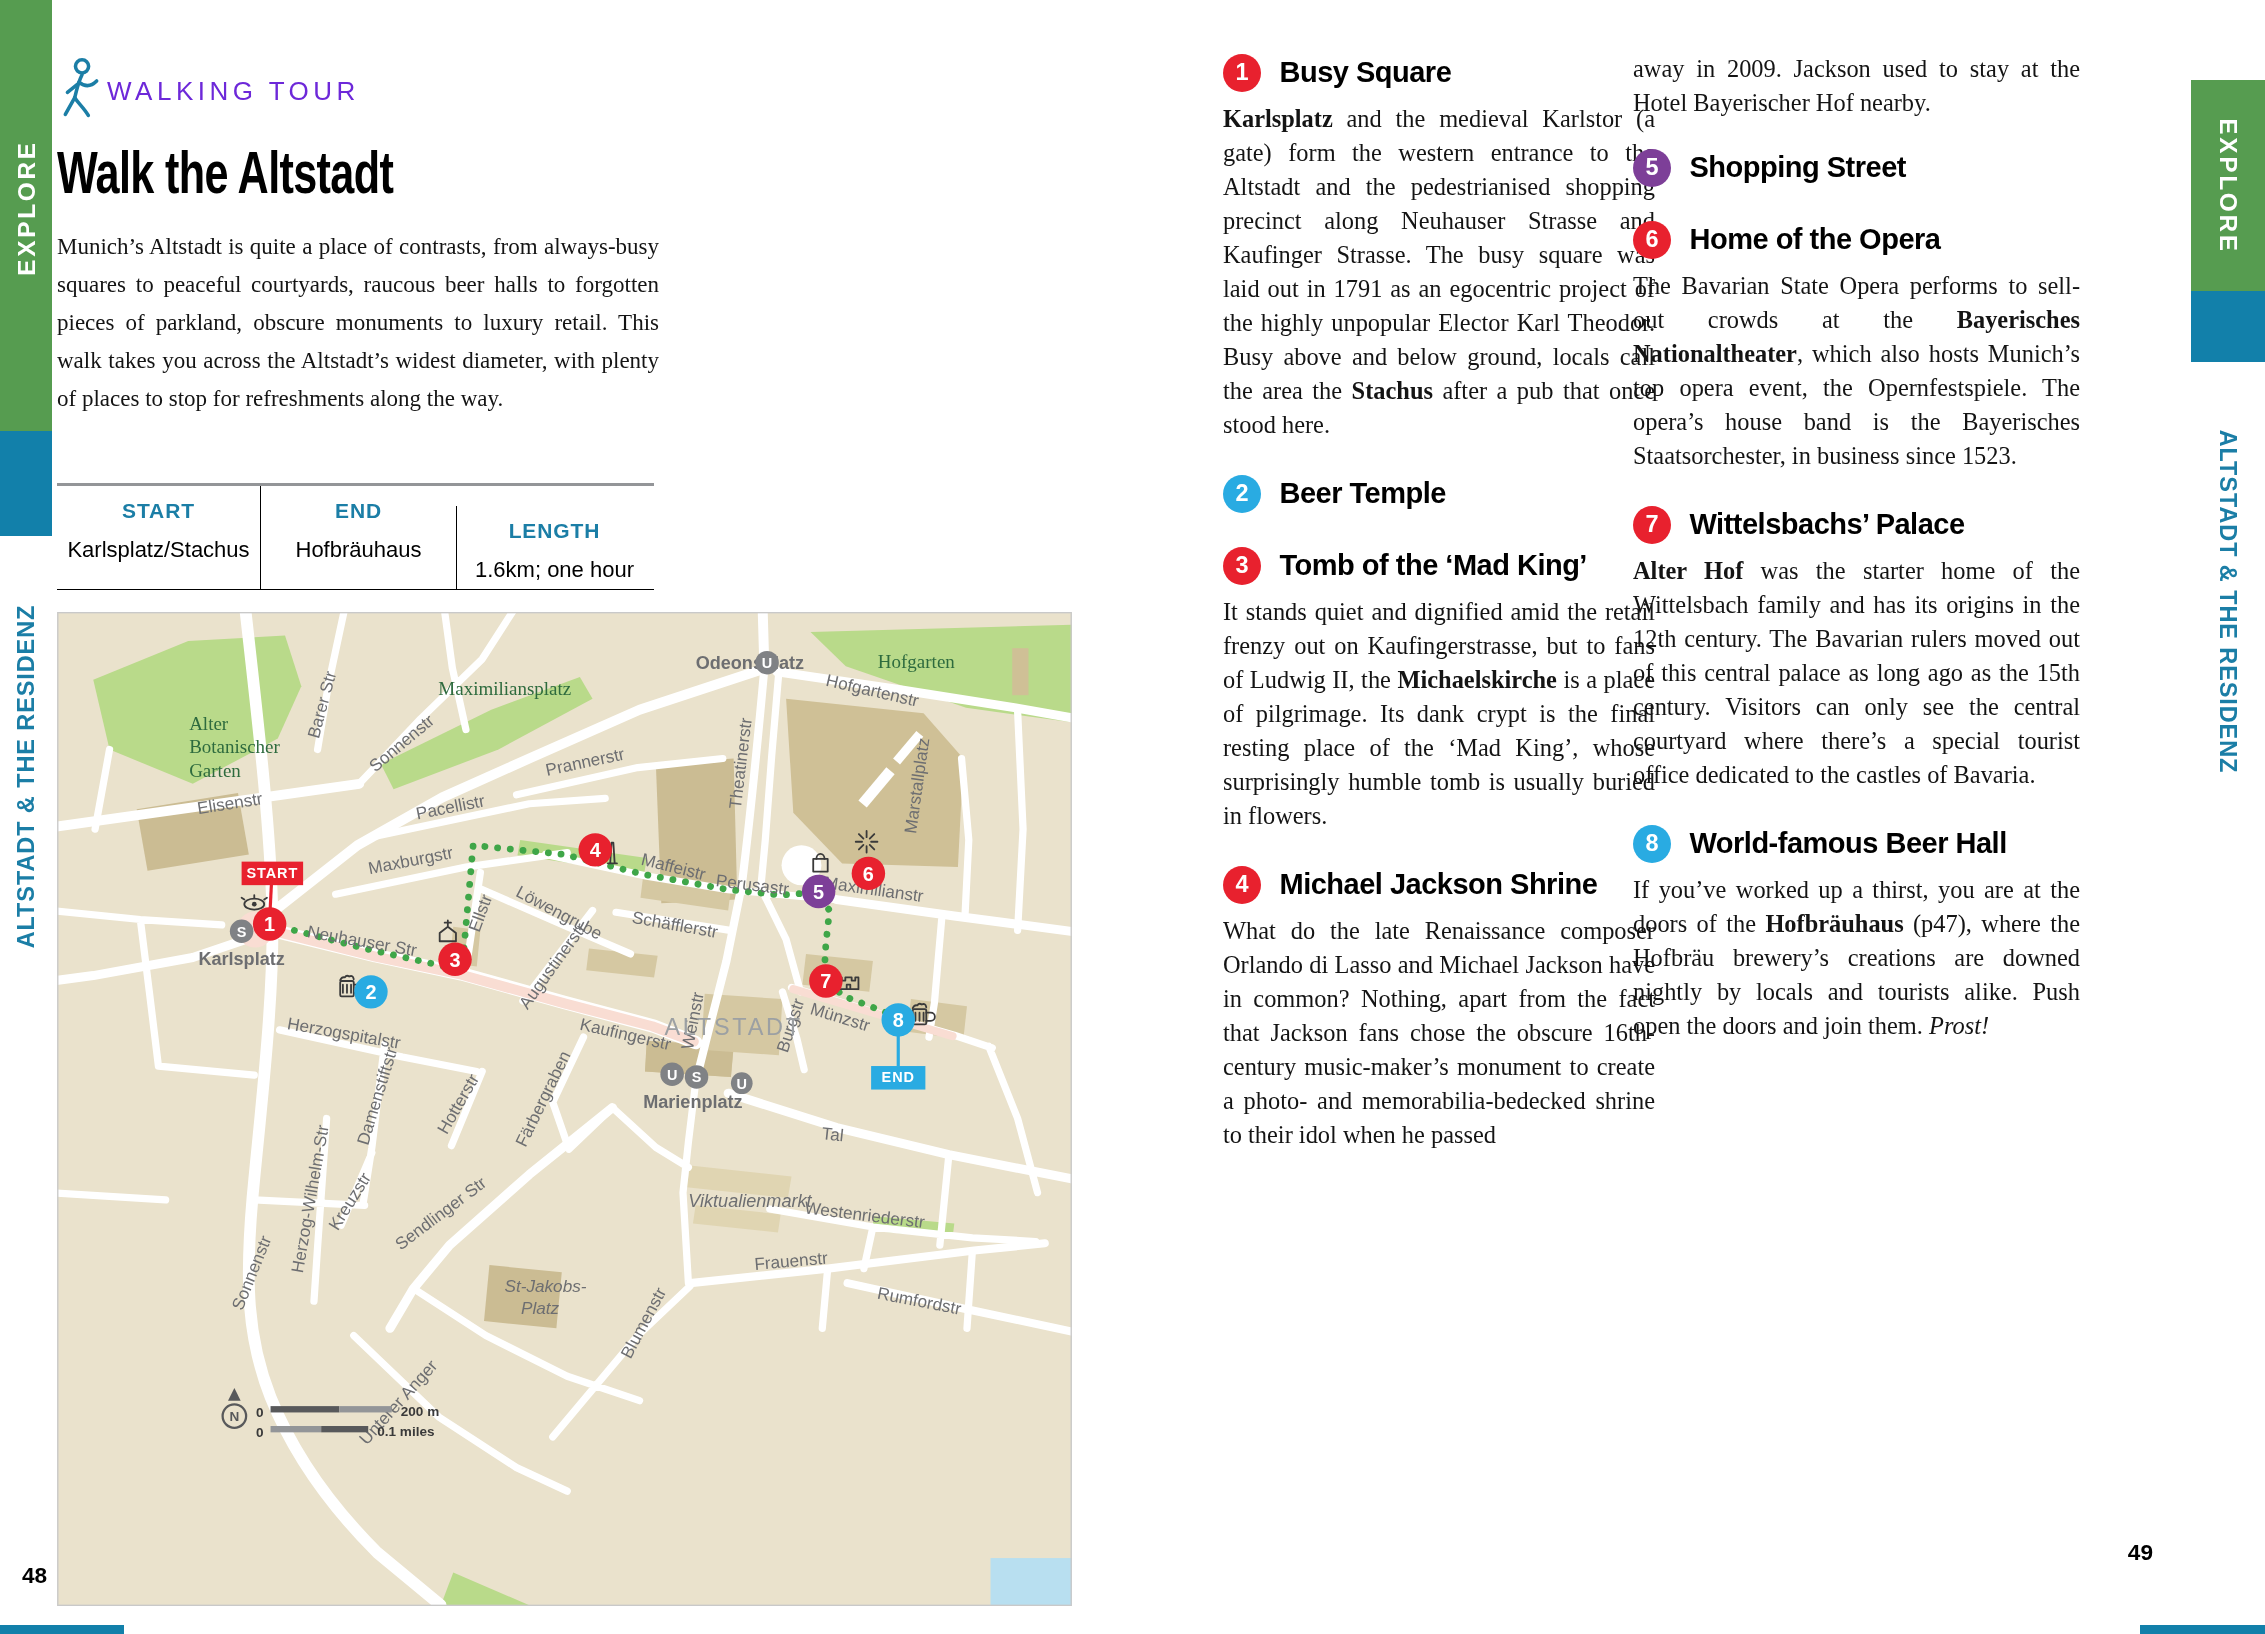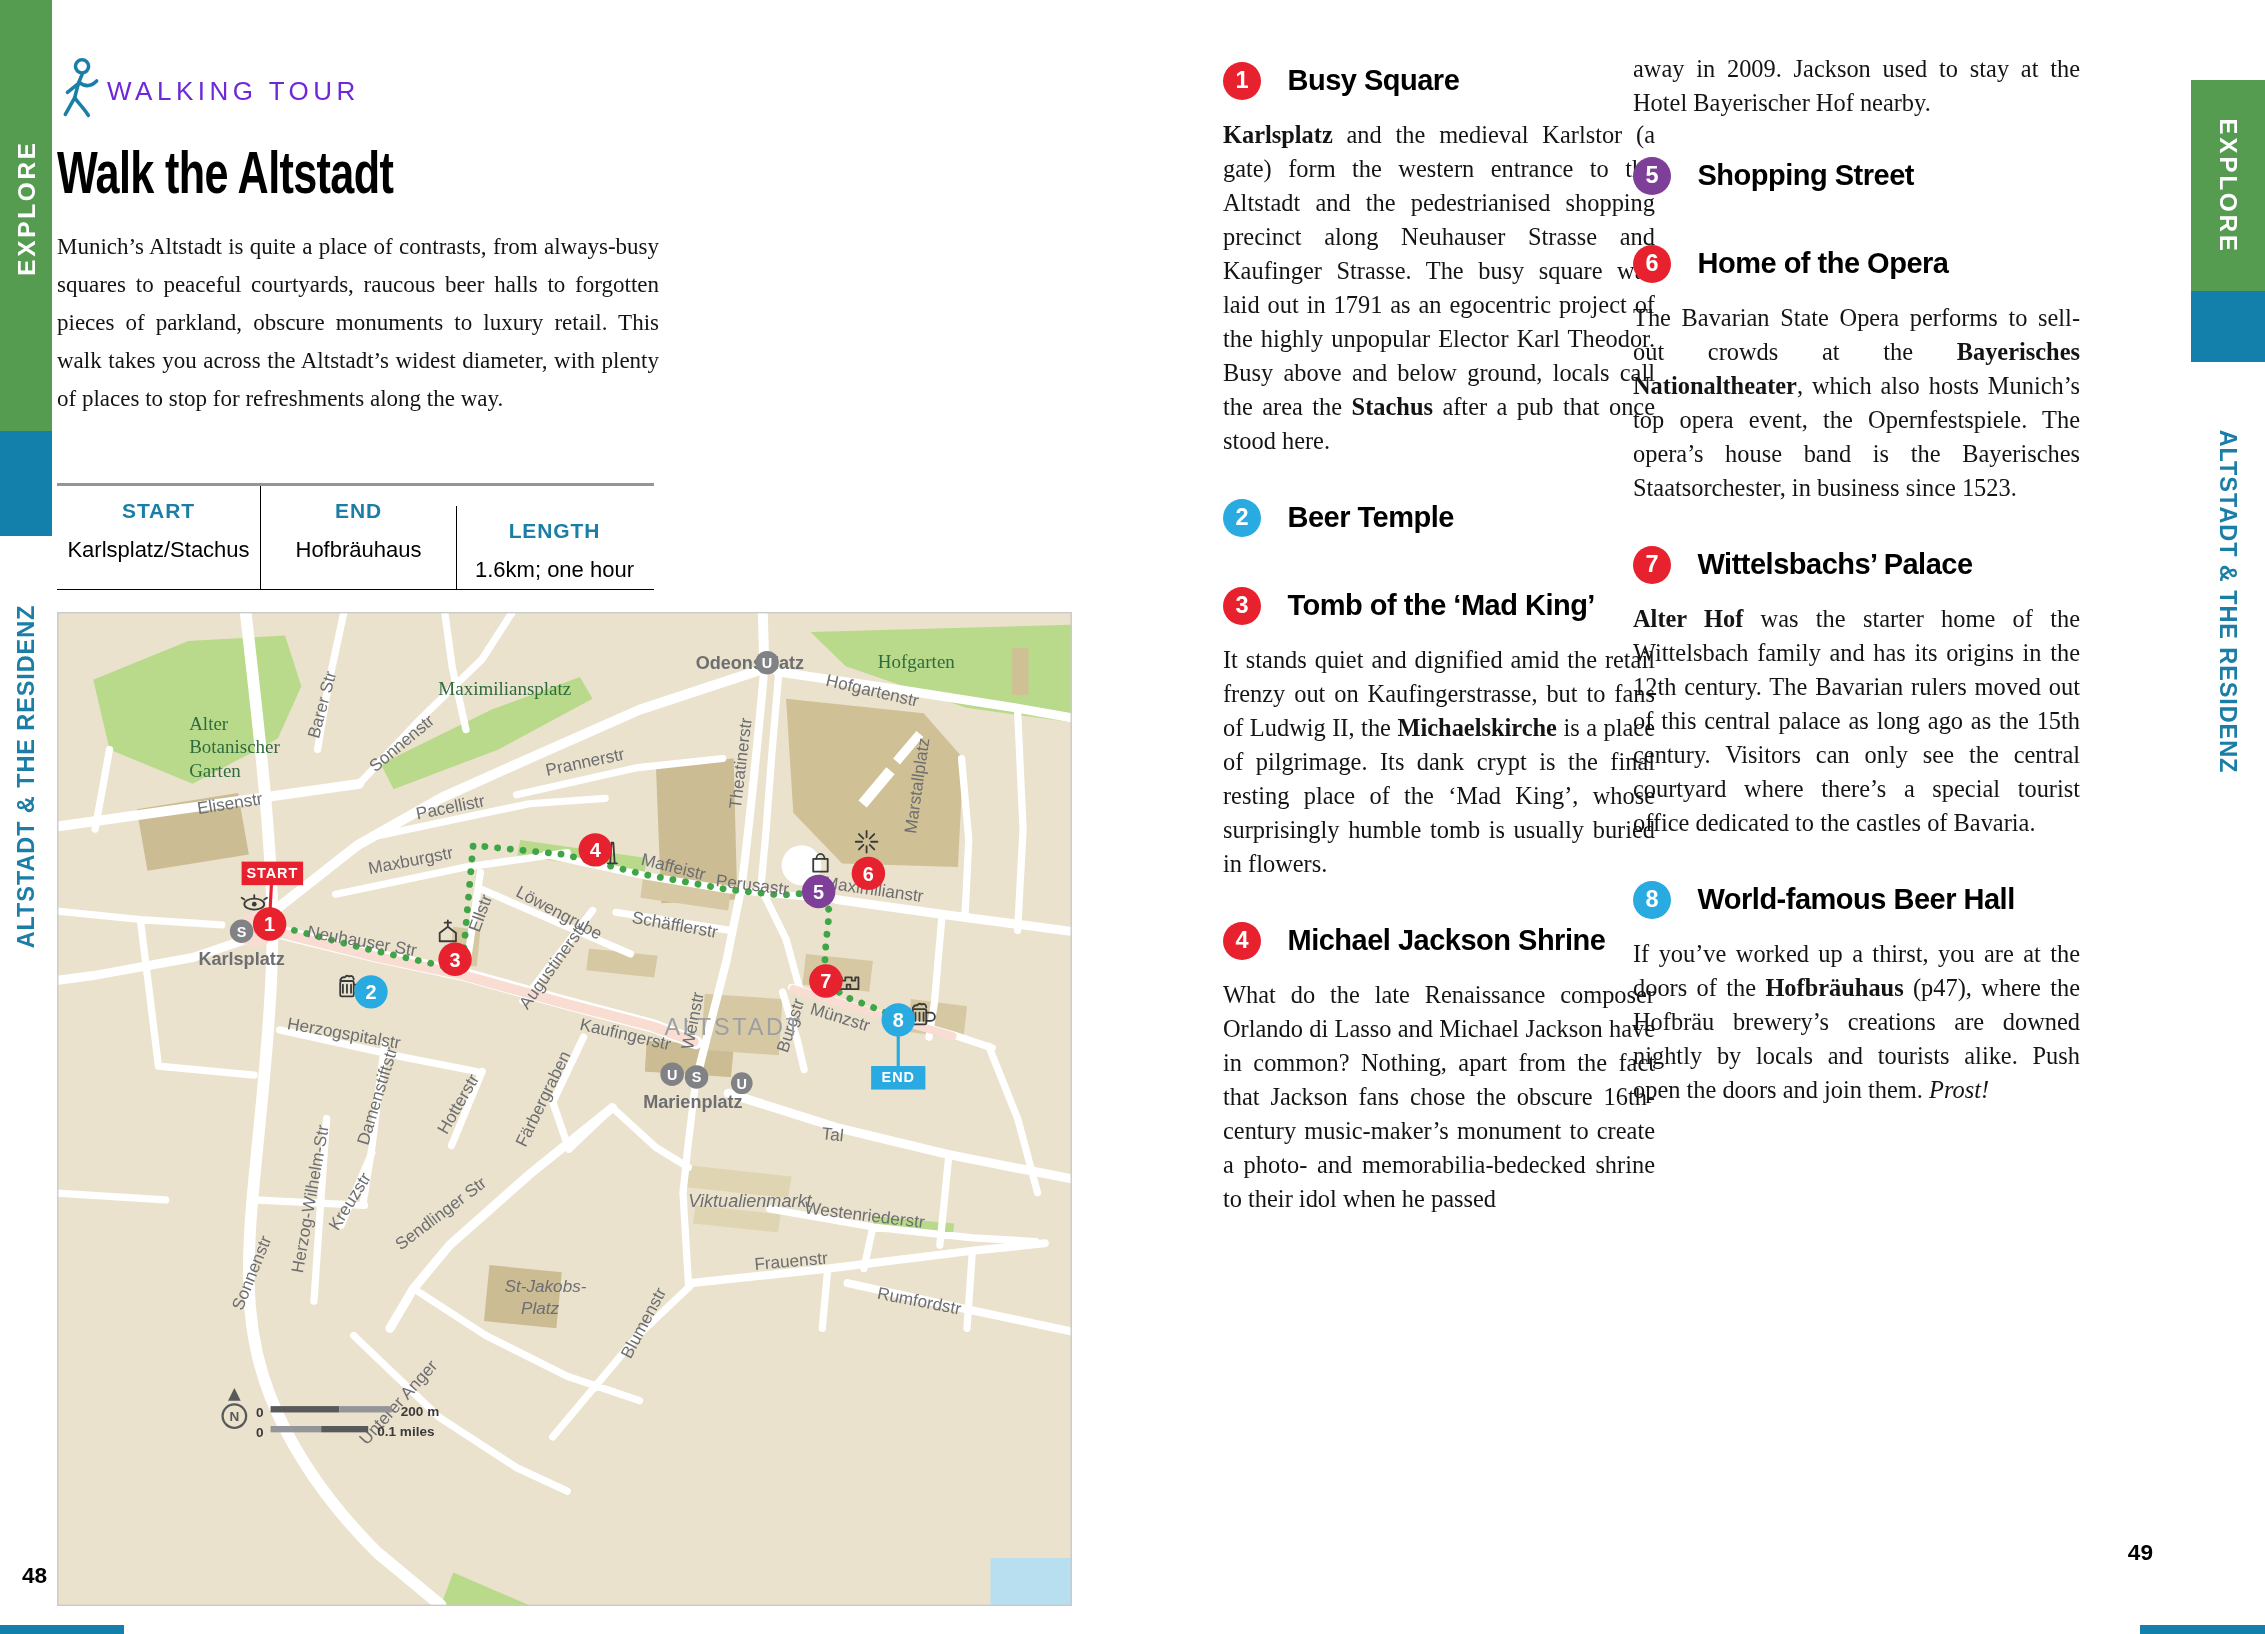--- a/index.html
+++ b/index.html
@@ -27,21 +27,21 @@
   .stat-label{color:#1b7ea6;font-weight:bold;font-size:21px;letter-spacing:0.9px;}
   .stat-value{color:#000;font-size:22px;margin-top:14.5px;}
   
   .col{position:absolute;top:52px;}
   .stop-head{display:flex;align-items:center;margin:0 0 9px 0;}
   .stop + .stop{margin-top:31px;}
   .dot{width:38px;height:38px;border-radius:50%;color:#fff;font-weight:bold;
        font-size:23.5px;display:flex;align-items:center;justify-content:center;
        flex:0 0 38px;margin-right:14.5px;}
   .c-red{background:#e8212e;}.c-blue{background:#29abe2;}.c-purple{background:#7d3f98;}
-  h2{font-size:29px;font-weight:bold;margin:12px;color:#000;letter-spacing:-0.5px;}
+  h2{font-size:29px;font-weight:bold;margin:4px;color:#000;letter-spacing:-0.5px;}
   .body{font-family:"Liberation Serif",serif;font-size:24.4px;line-height:34px;
         text-align:justify;color:#141414;margin:0;}
   .body b{font-weight:bold;}
   .cont{margin-bottom:27px;}
   .pagenum{font-size:22.6px;font-weight:bold;color:#000000;}
   
   .map-wrap{left:57px;top:612px;width:1015px;height:994px;}
   svg text{user-select:none;}
   .st{fill:#6d6e71;font-size:19px;font-family:"Liberation Sans",sans-serif;
       text-anchor:middle;}

